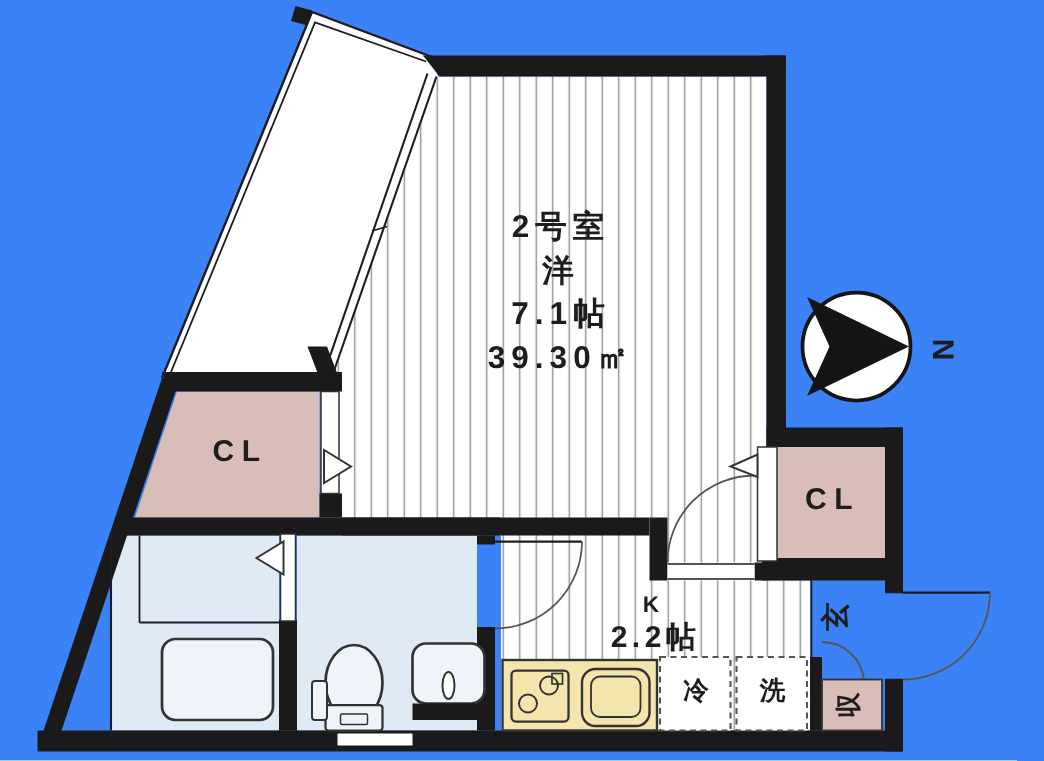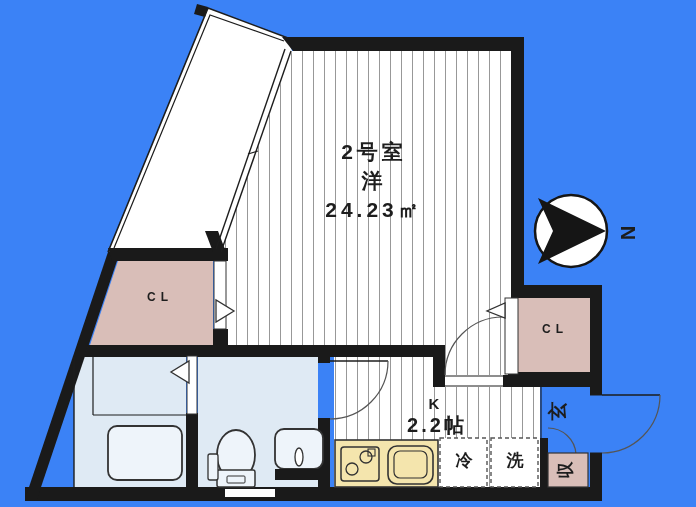--- a/index.html
+++ b/index.html
@@ -4,21 +4,21 @@
 <style>
   html,body{margin:0;padding:0;background:#fff;}
   #plan{
     position:relative;width:696px;height:507px;background:#3b82f6;overflow:hidden;
     font-family:"Liberation Sans","DejaVu Sans",sans-serif;color:#1d1d1d;
   }
   #plan svg{position:absolute;left:0;top:0;}
   .lbl{position:absolute;text-align:center;font-weight:600;color:#1d1d1d;line-height:1;}
   .room-block{left:258px;top:141px;width:232px;}
   .room-block div{height:29px;font-size:21px;letter-spacing:4px;}
-  .cl{font-size:12px;letter-spacing:5px;}
+  .cl{font-size:20px;letter-spacing:5px;}
   .cl-left{left:122px;top:291px;width:76px;}
   .cl-right{left:517px;top:323px;width:76px;}
   .k-lbl{left:400px;top:396px;width:70px;font-size:15px;letter-spacing:2px;}
   .k-size{left:392px;top:415px;width:90px;font-size:20px;letter-spacing:3px;}
   .rei{left:446px;top:452px;width:36px;font-size:17px;}
   .sen{left:497px;top:452px;width:36px;font-size:17px;}
   .gen{left:547px;top:394px;width:36px;height:34px;font-size:19px;transform:rotate(-90deg);}
   .shu{left:550px;top:459px;width:36px;height:22px;font-size:17px;transform:rotate(-90deg);}
   .north{left:608px;top:218px;width:30px;height:30px;font-size:20px;font-weight:700;transform:rotate(90deg);}
 </style>
@@ -127,21 +127,22 @@
 
     <g>
       <circle cx="571" cy="231" r="36" fill="#ffffff" stroke="#151515" stroke-width="2.5"></circle>
       <polygon points="606,231 538,198 553,231 538,264" fill="#151515"></polygon>
     </g>
   </svg>
 
   <div class="lbl room-block">
     <div>2号室</div>
     <div>洋</div>
-    <div>24.23㎡</div>
+    <div>7.1帖</div>
+    <div>39.30㎡</div>
   </div>
   <div class="lbl cl cl-left">CL</div>
   <div class="lbl cl cl-right">CL</div>
   <div class="lbl k-lbl">K</div>
   <div class="lbl k-size">2.2帖</div>
   <div class="lbl rei">冷</div>
   <div class="lbl sen">洗</div>
   <div class="lbl gen">玄</div>
   <div class="lbl shu">収</div>
   <div class="lbl north">N</div>

